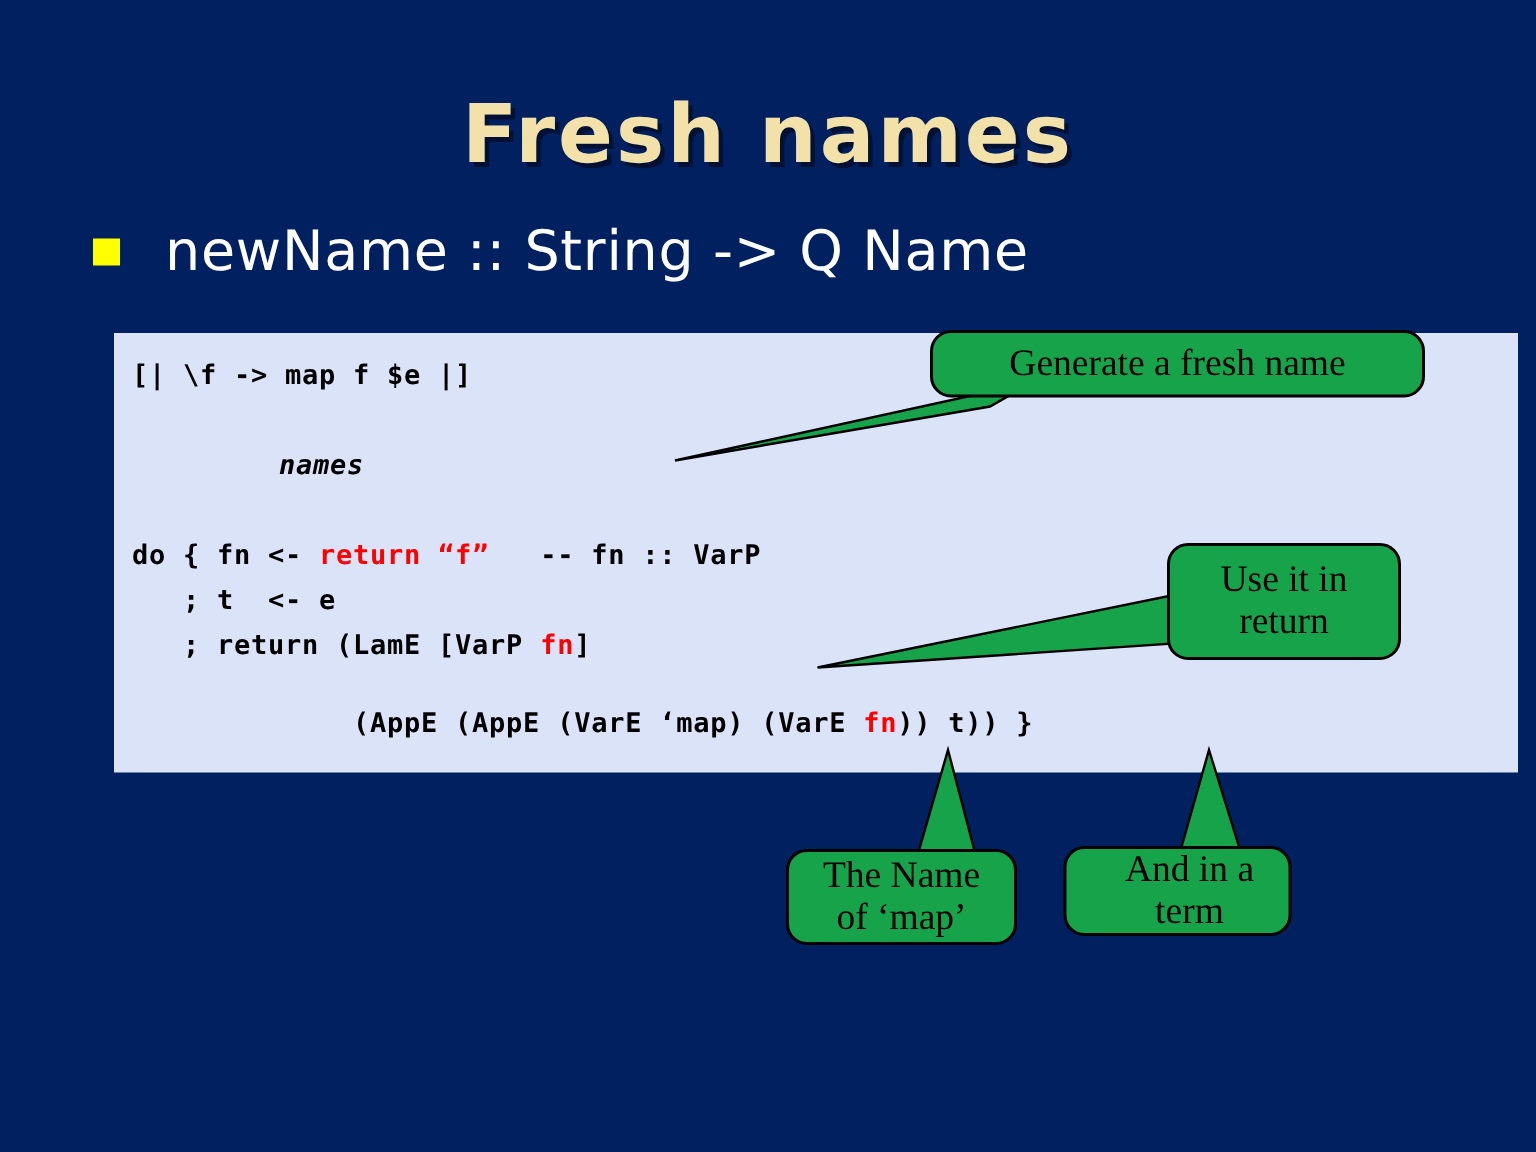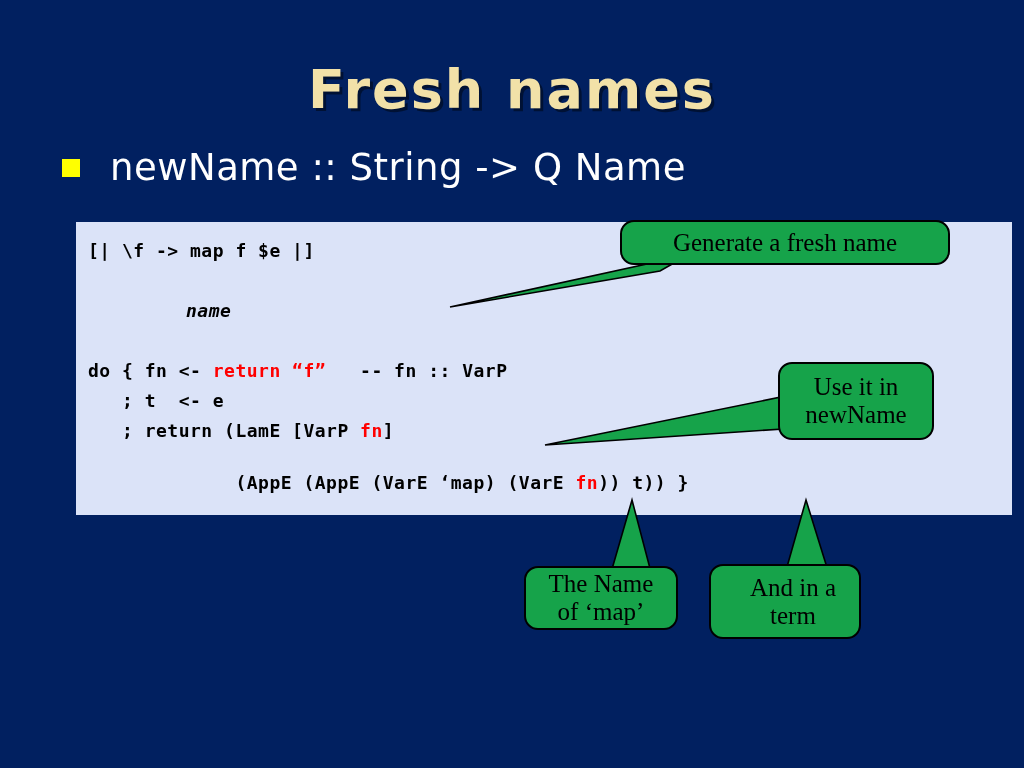--- a/index.html
+++ b/index.html
@@ -113,21 +113,21 @@
   #callout-pattern {
     left: 778px; top: 362px;
     width: 156px; height: 78px;
   }
   #callout-mapname {
     left: 524px; top: 566px;
     width: 154px; height: 64px;
   }
   #callout-term {
     left: 709px; top: 564px;
-    width: 152px; height: 75px; padding-left: 16px;
+    width: 152px; height: 60px; padding-left: 16px;
   }
 
   .tail { position: absolute; z-index: 4; }
   .tail svg { display: block; overflow: visible; }
 </style>
 </head>
 <body>
 
 <div id="slide">
 
@@ -135,21 +135,21 @@
 
   <div id="bullet-row">
     <div id="bullet-square"></div>
     <div id="bullet-text">newName :: String -&gt; Q Name</div>
   </div>
 
   <div id="code-panel">
 
     <div class="code-line" id="line-quote">[| \f -&gt; map f $e |]</div>
 
-    <div class="code-line code-italic" id="line-means">name</div>
+    <div class="code-line code-italic" id="line-means">names</div>
 
     <div class="code-line" id="line-do"><span>do { fn &lt;- </span><span class="code-red">return “f”</span><span>   -- fn :: VarP</span></div>
 
     <div class="code-line" id="line-t">   ; t  &lt;- e</div>
 
     <div class="code-line" id="line-appe"><span>             (AppE (AppE (VarE ‘map) (VarE </span><span class="code-red">fn</span><span>)) t)) }</span></div>
 
     <div class="code-line" id="line-return"><span>   ; return (LamE [VarP </span><span class="code-red">fn</span><span>]</span></div>
   </div>
 
@@ -176,21 +176,21 @@
       <polygon points="31,0 54,74 10,74" fill="#16a34a" stroke="#000000" stroke-width="1.6"></polygon>
     </svg>
   </div>
 
   <div class="callout" id="callout-generate">
     <span class="callout-text">Generate a fresh name</span>
   </div>
 
   <div class="callout" id="callout-pattern">
     <span class="callout-text">Use it in
-newName</span>
+return</span>
   </div>
 
   <div class="callout" id="callout-mapname">
     <span class="callout-text">The Name
 of ‘map’</span>
   </div>
 
   <div class="callout" id="callout-term">
     <span class="callout-text">And in a
 term</span>

